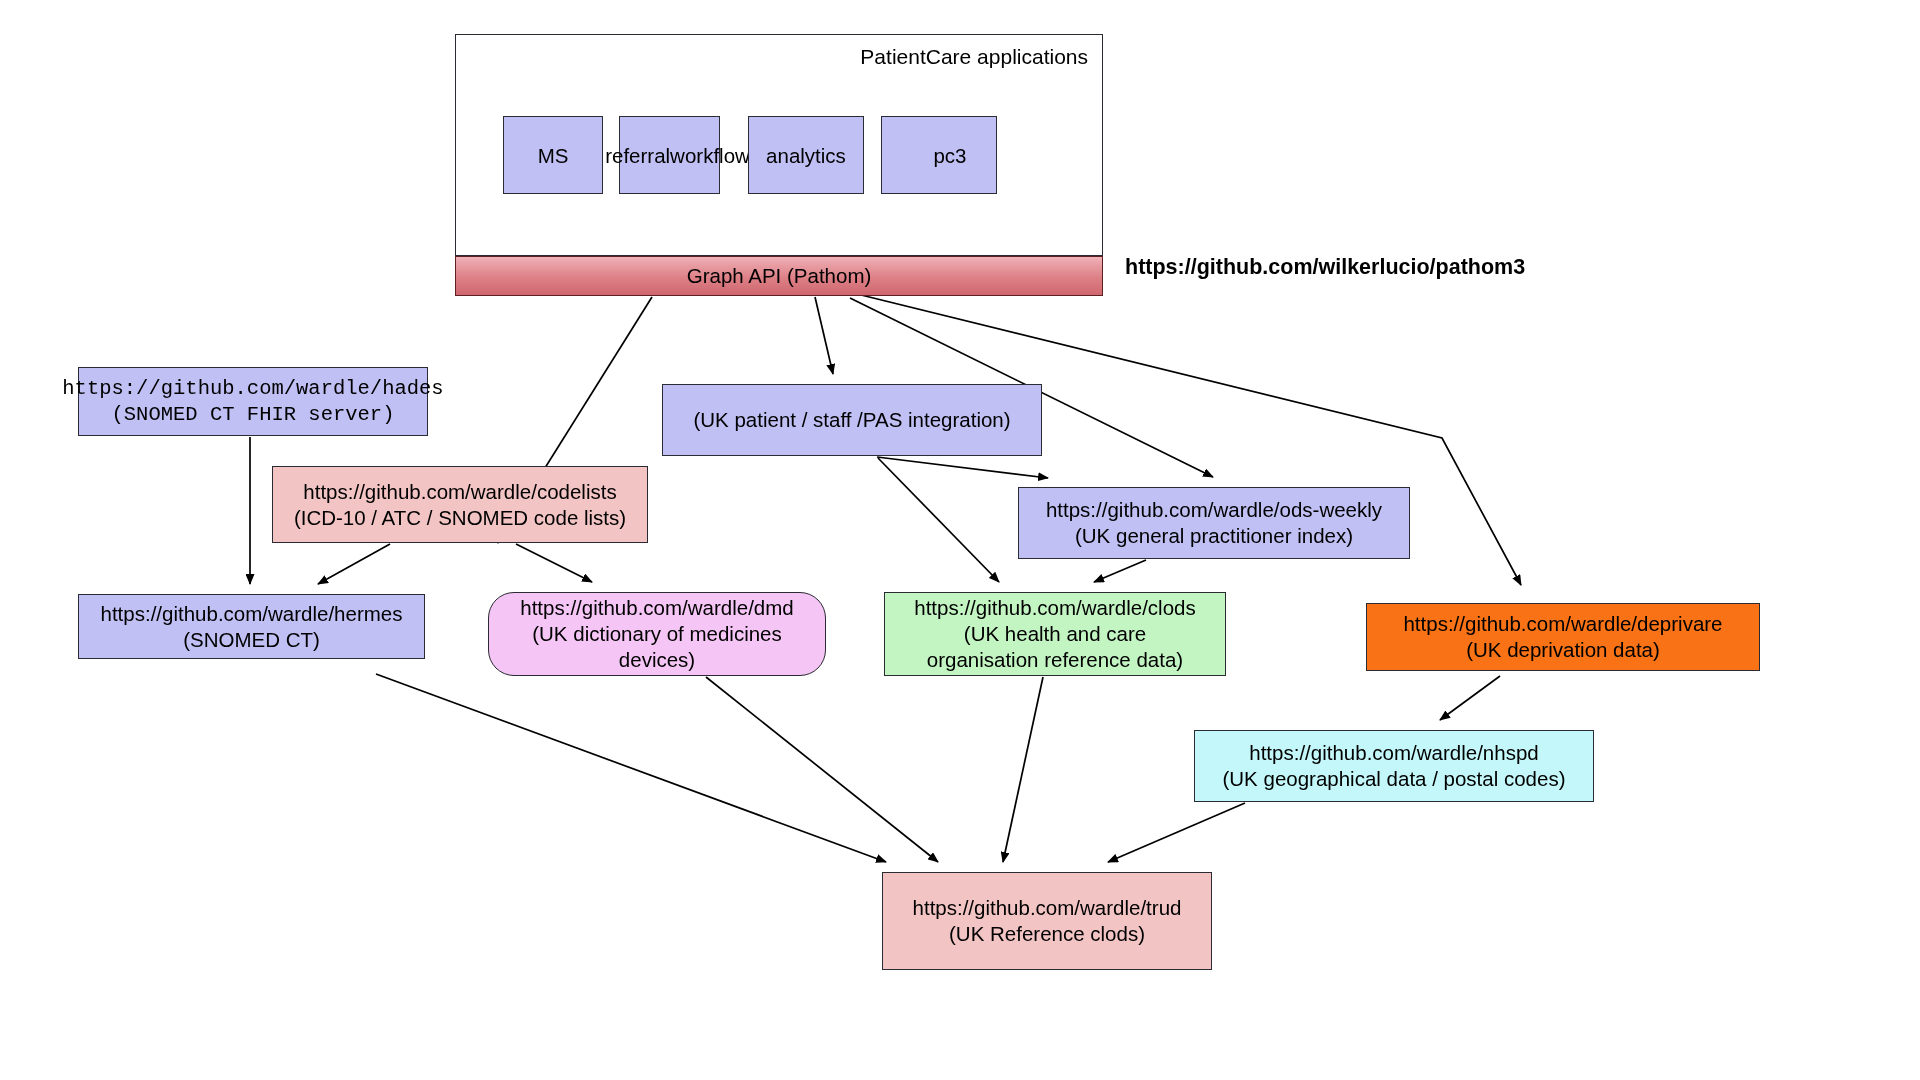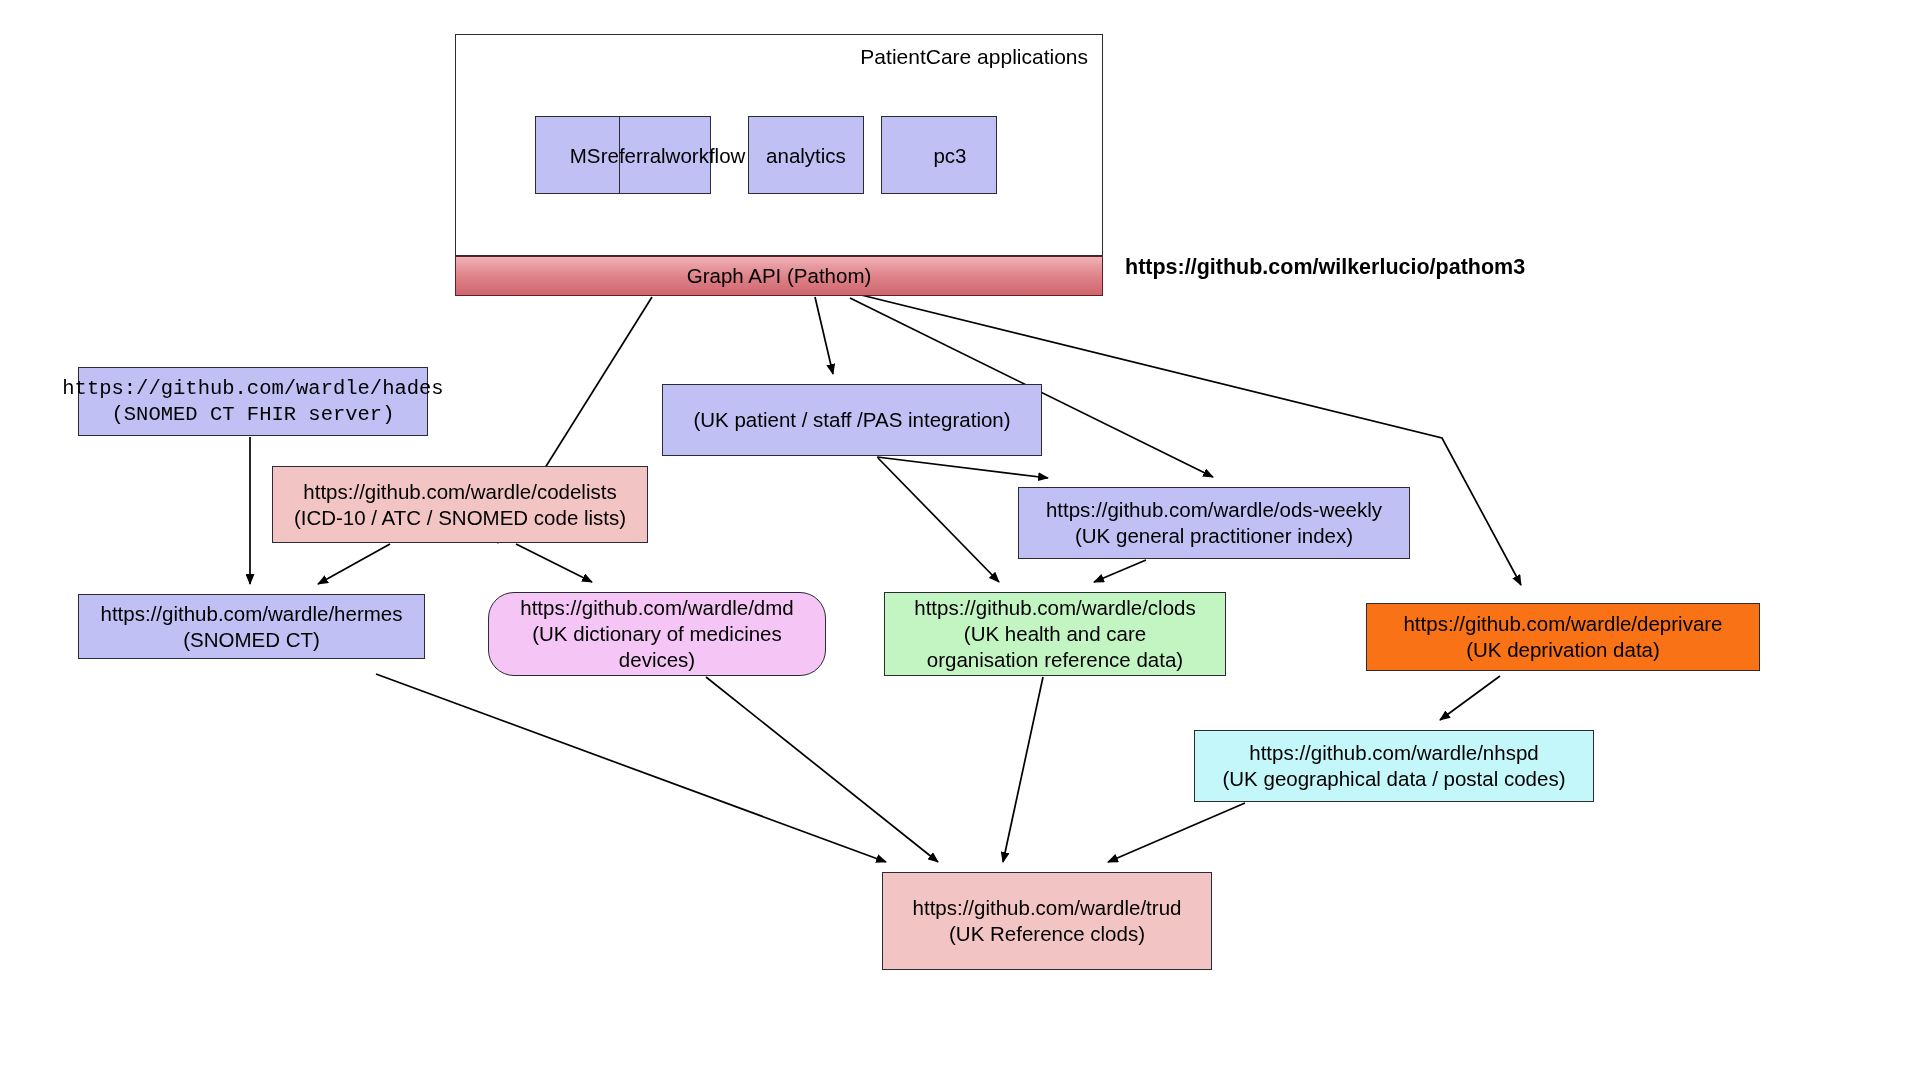--- a/index.html
+++ b/index.html
@@ -133,24 +133,24 @@
         <path d="M 1500,676 L 1440,720" fill="none" stroke="#000000" stroke-width="1.7" marker-end="url(#arrowhead)"></path>
         <path d="M 376,674 L 886,862" fill="none" stroke="#000000" stroke-width="1.7" marker-end="url(#arrowhead)"></path>
         <path d="M 706,677 L 938,862" fill="none" stroke="#000000" stroke-width="1.7" marker-end="url(#arrowhead)"></path>
         <path d="M 1043,677 L 1003,862" fill="none" stroke="#000000" stroke-width="1.7" marker-end="url(#arrowhead)"></path>
         <path d="M 1245,803 L 1108,862" fill="none" stroke="#000000" stroke-width="1.7" marker-end="url(#arrowhead)"></path>
       </g>
   </svg>
 
   <div id="pc-container">
     <div id="pc-title">PatientCare applications</div>
-    <div class="app-box" style="left:47px; width:100px;margin-left:32px;">
+    <div class="app-box" style="left:47px; width:100px;">
       <span>MS</span>
     </div>
-    <div class="app-box" style="left:163px; width:92px;padding-left:16px;">
+    <div class="app-box" style="left:163px; width:101px;padding-left:16px;">
       <span><span class="ln">referral</span><span class="ln">workflow</span></span>
     </div>
     <div class="app-box" style="left:292px; width:116px;">
       <span>analytics</span>
     </div>
     <div class="app-box" style="left:425px; width:116px;padding-left:22px;">
       <span>pc3</span>
     </div>
   </div>
 

